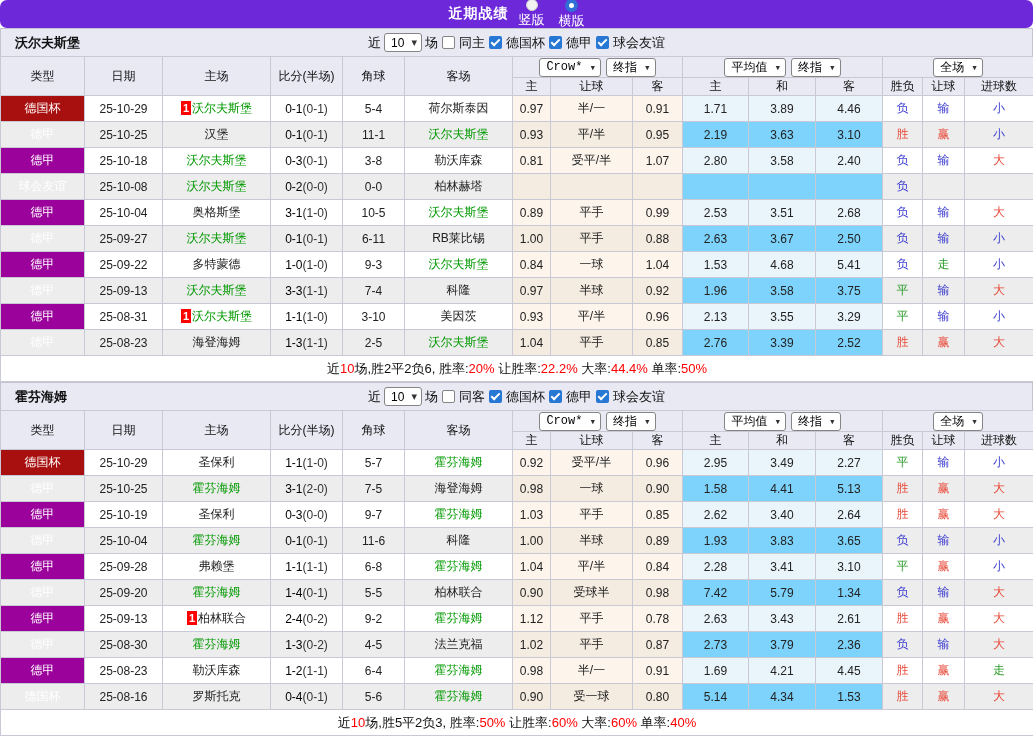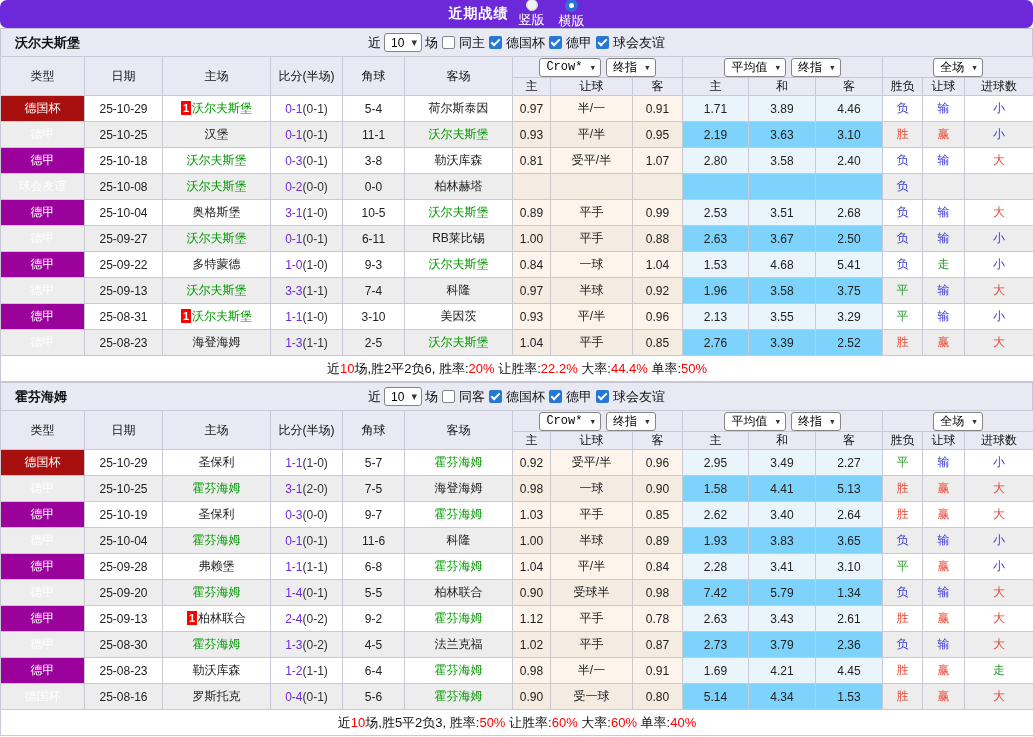--- a/index.html
+++ b/index.html
@@ -31,21 +31,21 @@
   tr.r-even td { background:#ededed; }
   td.c-crow { background:#fdf5ec; }
   tr.r-even td.c-crow { background:#f4ebe1; }
   td.c-avg { background:#eaf5fb; }
   tr.r-even td.c-avg { background:#7dd3fc; }
   td.type-cup      { background:#a8100f; color:#fff; }
   td.type-league   { background:#9b019b; color:#fff; }
   td.type-friendly { background:#14a3a0; color:#fff; }
   .badge { display:inline-block; background:#ff0000; color:#fff; font-size:11px; font-weight:bold; line-height:14px; padding:0 2px; margin-right:1px; }
   .green { color:#009900; }
-  .score-main { color:#6d28d9; }
+  .score-main { color:#000000; }
   .half { color:#333; }
   .v-red   { color:#e84a3a; }
   .v-blue  { color:#3c3cd0; }
   .v-green { color:#2a9a2a; }
   tr.summary td { height:26px; background:#fff; font-size:13px; color:#111; }
   .pct { color:#ff0000; }
 </style>
 </head>
 <body>
 

